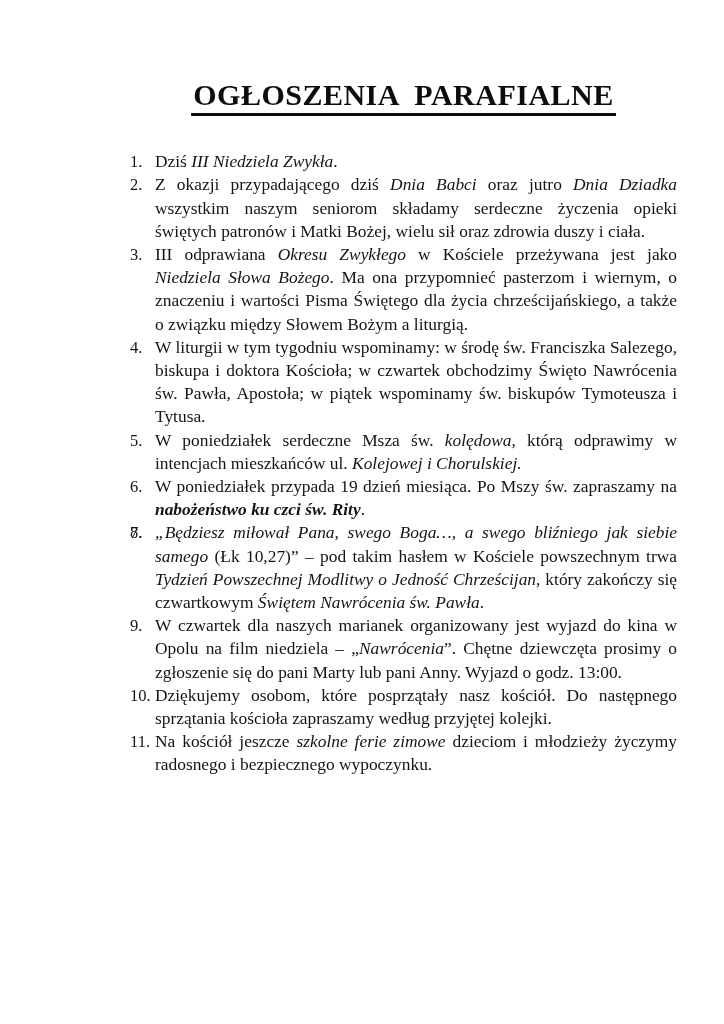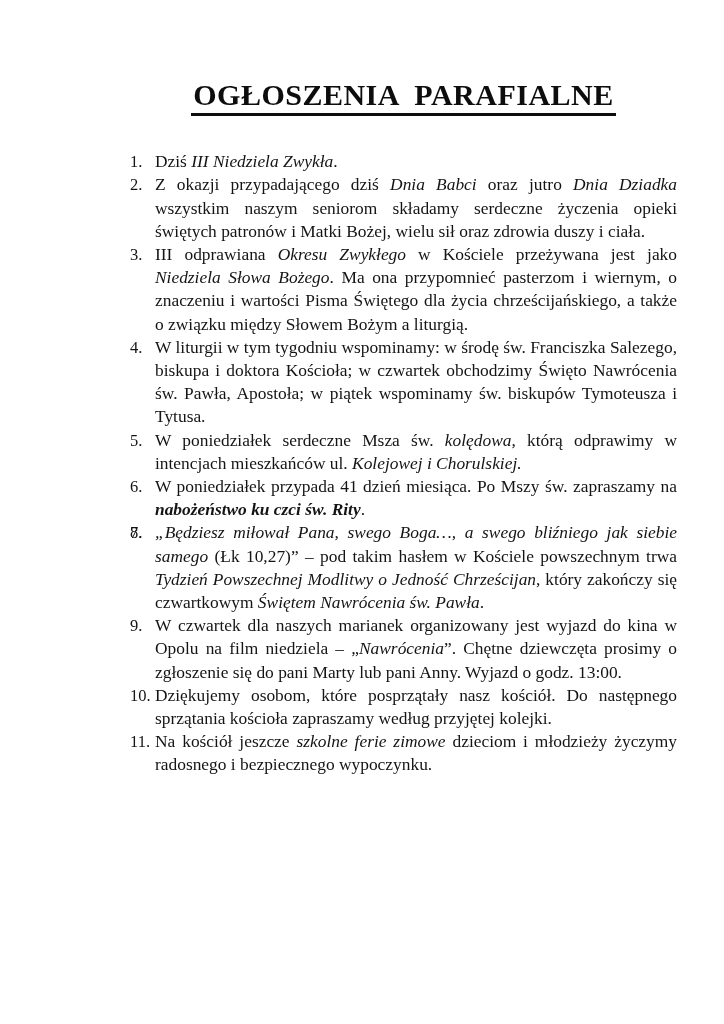--- a/index.html
+++ b/index.html
@@ -67,21 +67,21 @@
   <div class="content">
     <div class="title-wrap">
       <h1 class="page-title">OGŁOSZENIA  PARAFIALNE</h1>
     </div>
     <ol class="announcements">
         <li class="item"><span class="num">1.</span><span>Dziś </span><span class="i">III Niedziela Zwykła</span><span>.</span></li>
         <li class="item"><span class="num">2.</span><span>Z okazji przypadającego dziś </span><span class="i">Dnia Babci</span><span> oraz jutro </span><span class="i">Dnia Dziadka</span><span> wszystkim naszym seniorom składamy serdeczne życzenia opieki świętych patronów i Matki Bożej, wielu sił oraz zdrowia duszy i ciała.</span></li>
         <li class="item"><span class="num">3.</span><span>III odprawiana </span><span class="i">Okresu Zwykłego</span><span> w Kościele przeżywana jest jako </span><span class="i">Niedziela Słowa Bożego</span><span>. Ma ona przypomnieć pasterzom i wiernym, o znaczeniu i wartości Pisma Świętego dla życia chrześcijańskiego, a także o związku między Słowem Bożym a liturgią.</span></li>
         <li class="item"><span class="num">4.</span><span>W liturgii w tym tygodniu wspominamy: w środę św. Franciszka Salezego, biskupa i doktora Kościoła; w czwartek obchodzimy Święto Nawrócenia św. Pawła, Apostoła; w piątek wspominamy św. biskupów Tymoteusza i Tytusa.</span></li>
         <li class="item"><span class="num">5.</span><span>W poniedziałek serdeczne Msza św. </span><span class="i">kolędowa,</span><span> którą odprawimy w intencjach mieszkańców ul. </span><span class="i">Kolejowej i Chorulskiej.</span></li>
-        <li class="item"><span class="num">6.</span><span>W poniedziałek przypada 41 dzień miesiąca. Po Mszy św. zapraszamy na </span><span class="bi">nabożeństwo ku czci św. Rity</span><span>.</span></li>
+        <li class="item"><span class="num">6.</span><span>W poniedziałek przypada 19 dzień miesiąca. Po Mszy św. zapraszamy na </span><span class="bi">nabożeństwo ku czci św. Rity</span><span>.</span></li>
         <li class="item"><span class="num">7.</span></li>
         <li class="item"><span class="num">8.</span><span class="i">„Będziesz miłował Pana, swego Boga…, a swego bliźniego jak siebie samego</span><span> (Łk 10,27)” – pod takim hasłem w Kościele powszechnym trwa </span><span class="i">Tydzień Powszechnej Modlitwy o Jedność Chrześcijan</span><span>, który zakończy się czwartkowym </span><span class="i">Świętem Nawrócenia św. Pawła</span><span>.</span></li>
         <li class="item"><span class="num">9.</span><span>W czwartek dla naszych marianek organizowany jest wyjazd do kina w Opolu na film niedziela – „</span><span class="i">Nawrócenia</span><span>”. Chętne dziewczęta prosimy o zgłoszenie się do pani Marty lub pani Anny. Wyjazd o godz. 13:00.</span></li>
         <li class="item"><span class="num">10.</span><span>Dziękujemy osobom, które posprzątały nasz kościół. Do następnego sprzątania kościoła zapraszamy według przyjętej kolejki.</span></li>
         <li class="item"><span class="num">11.</span><span>Na kościół jeszcze </span><span class="i">szkolne ferie zimowe</span><span> dzieciom i młodzieży życzymy radosnego i bezpiecznego wypoczynku.</span></li>
       </ol>
   </div>
 </div>
 
 </body></html>

